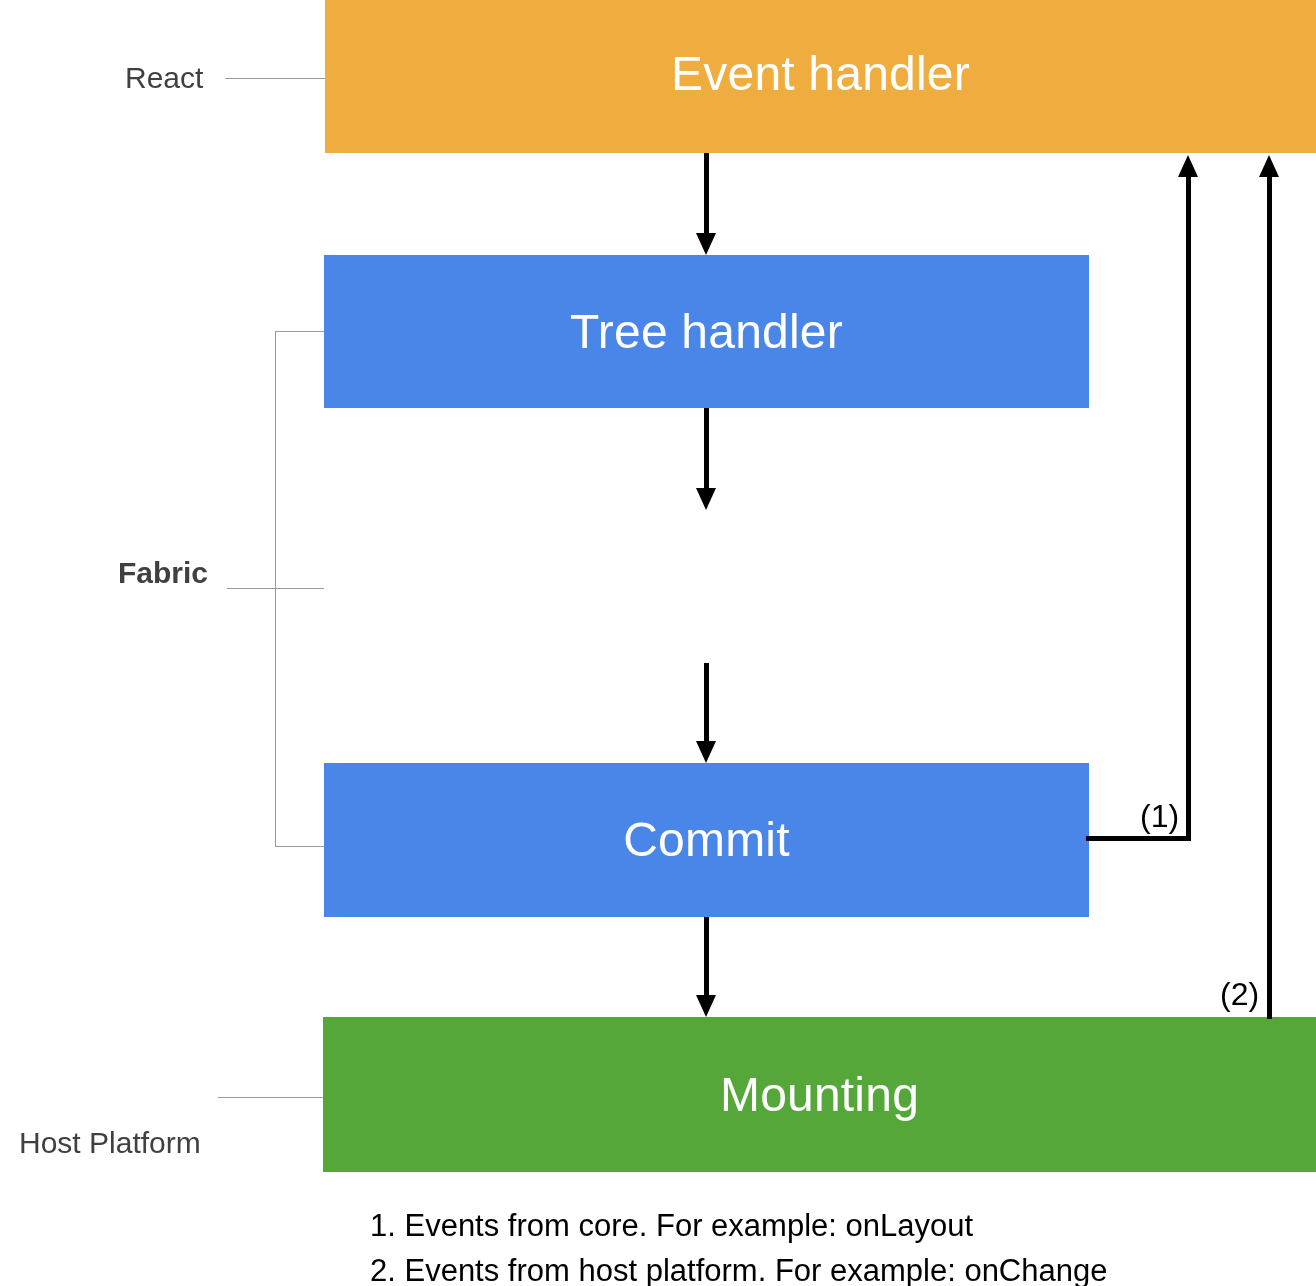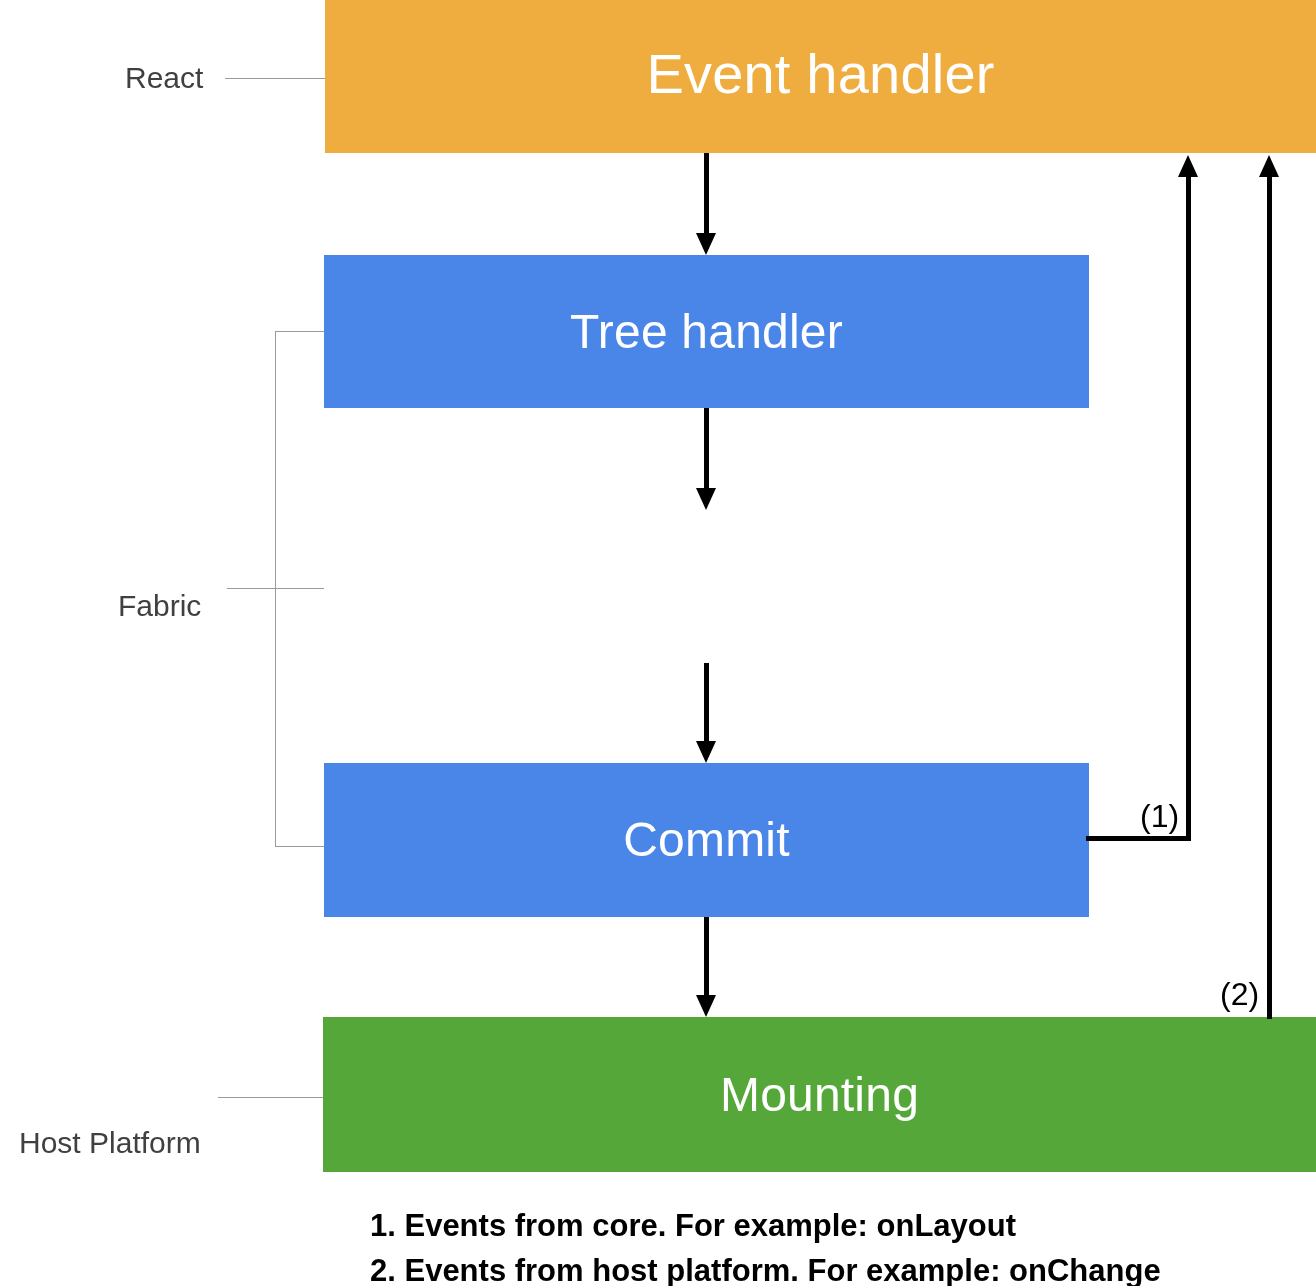--- a/index.html
+++ b/index.html
@@ -36,21 +36,21 @@
     white-space: nowrap;
   }
 
   #node-event-handler {
     left: 325px;
     top: -6px;
     width: 991px;
     height: 159px;
     background: #F0AD3F;
   }
-  #node-event-handler .node-label { font-size: 56px; }
+  #node-event-handler .node-label { font-size: 48px; }
 
   #node-tree-creation {
     left: 324px;
     top: 255px;
     width: 765px;
     height: 153px;
     background: #4A86E8;
   }
   #node-tree-creation .node-label { font-size: 48px; }
 
@@ -84,21 +84,21 @@
 
   
   .side-label {
     position: absolute;
     color: #404040;
     font-size: 30px;
     line-height: 1;
     white-space: nowrap;
   }
   #label-react     { left: 125px; top: 63px; }
-  #label-fabric    { left: 118px; top: 591px; }
+  #label-fabric    { left: 118px; top: 558px; font-weight: bold; }
   #label-host      { left: 19px;   top: 1083px; margin-top: 45px; }
 
   
   .leader {
     position: absolute;
     background: #9a9a9a;
   }
   .leader-h { height: 1px; }
   .leader-v { width: 1px; }
 
@@ -189,21 +189,21 @@
   
   #footnotes {
     position: absolute;
     left: 370px;
     top: 1203px;
     color: #000000;
     font-size: 31px;
     line-height: 1.46;
     white-space: nowrap;
   }
-  #footnotes .footnote-line { display: block; font-weight: bold; }
+  #footnotes .footnote-line { display: block; }
 </style>
 </head>
 <body>
 
 <div id="diagram-root">
 
   <div class="side-label" id="label-react">React</div>
   <div class="leader leader-h" id="leader-react"></div>
 
   <div class="side-label" id="label-fabric">Fabric</div>

